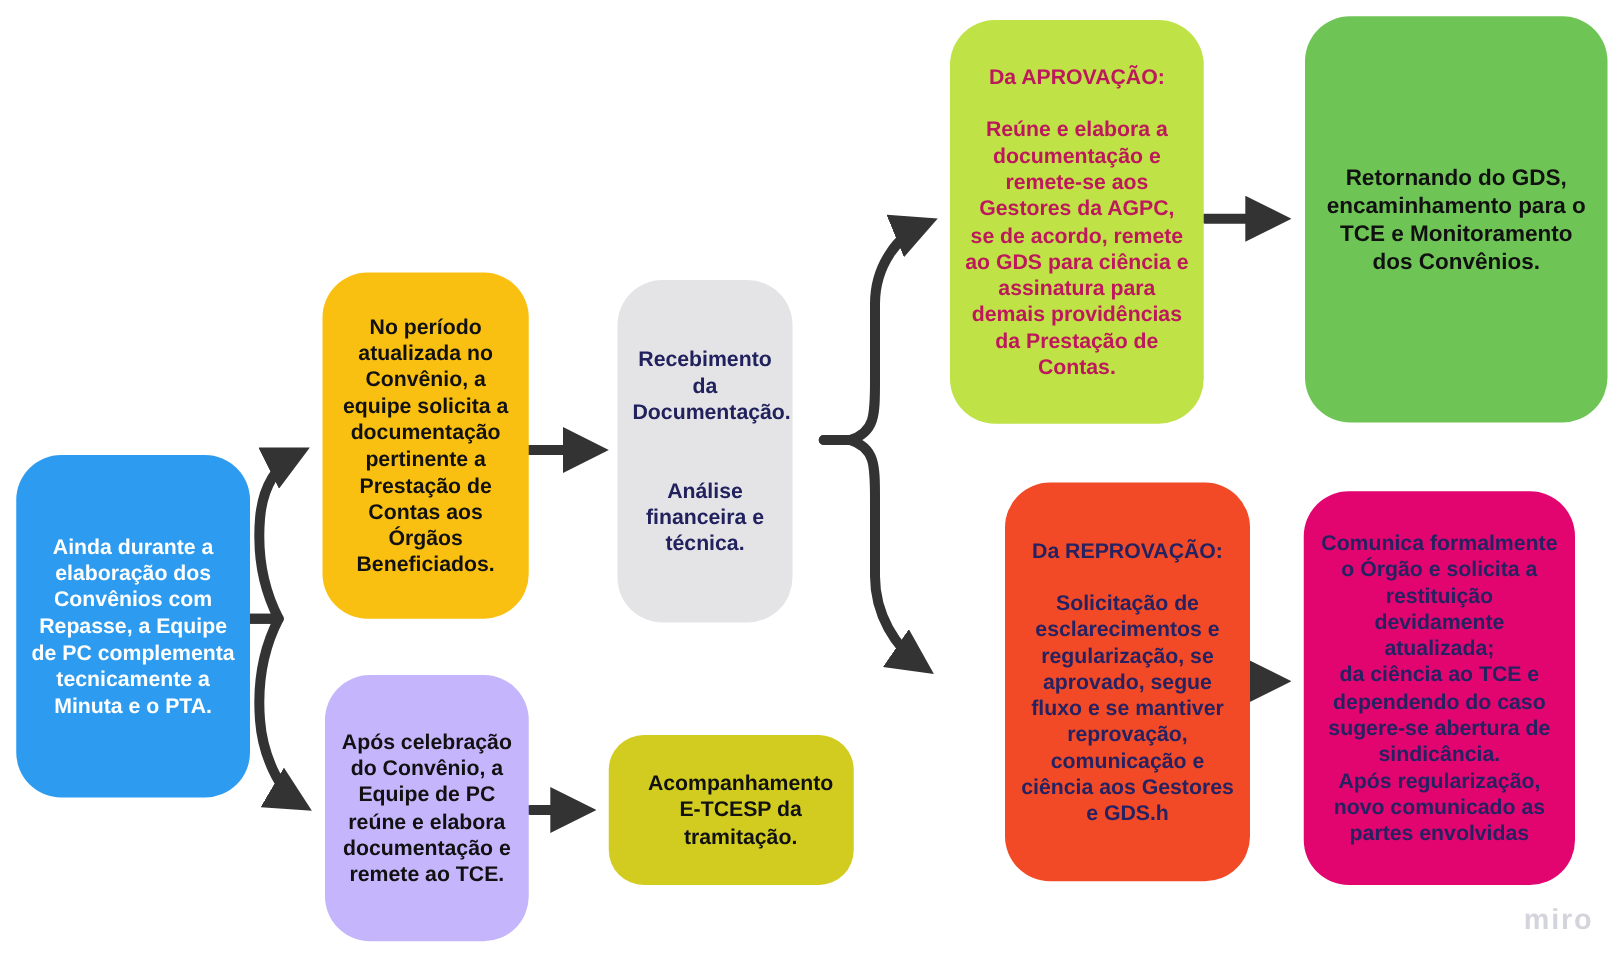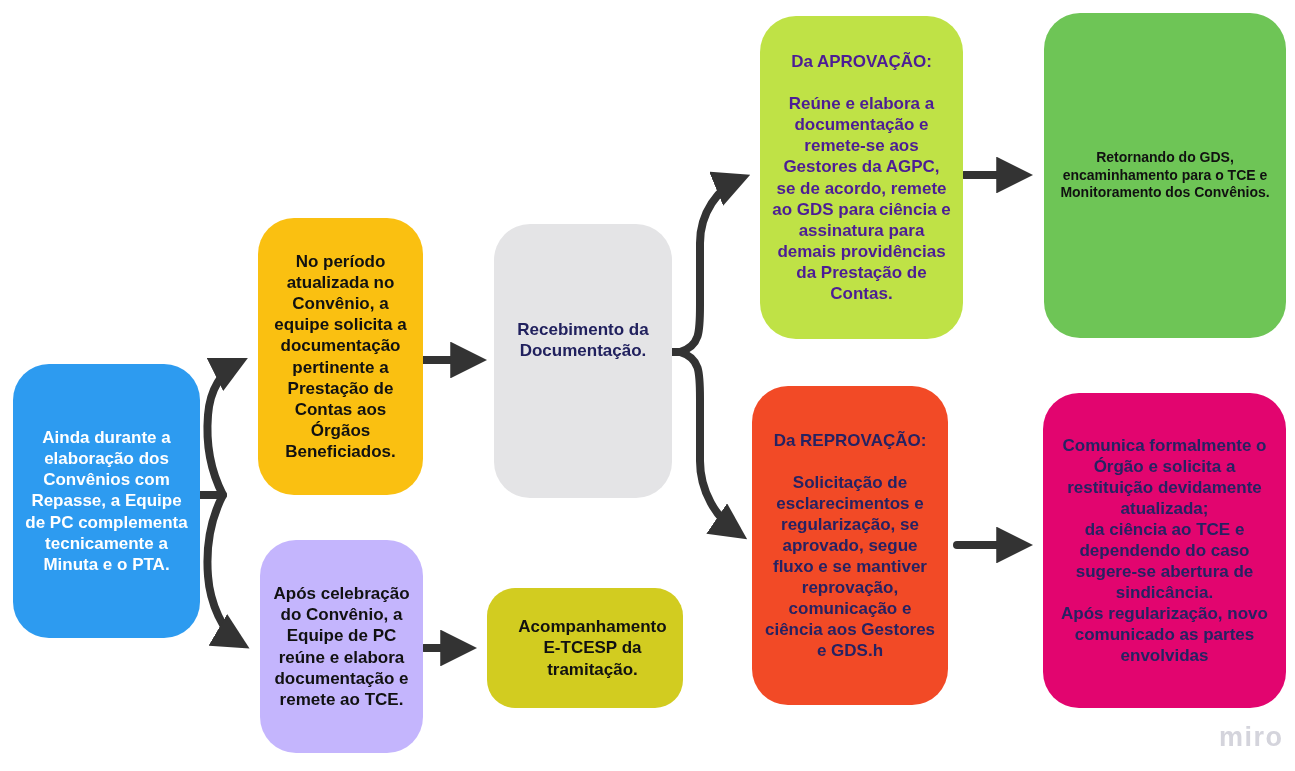--- a/index.html
+++ b/index.html
@@ -30,31 +30,31 @@
     white-space:pre-line;
     font-size:17px;
     line-height:1.24;
     width:100%;
   }
   .spacer{height:42px;flex:0 0 auto;}
   
   .n-start   {left:13px;  top:364px; width:187px; height:274px;}
   .n-request {left:258px; top:218px; width:165px; height:277px;}
   .n-after   {left:260px; top:540px; width:163px; height:213px;}
-  .n-receive {left:494px; top:224px; width:178px; height:274px;}
+  .n-receive {left:494px; top:224px; width:140px; height:274px;}
   .n-etcesp  {left:487px; top:588px; width:196px; height:120px; border-radius:28px;}
   .n-approval{left:760px; top:16px;  width:203px; height:323px;}
   .n-gds     {left:1044px;top:13px;  width:242px; height:325px;}
-  .n-gds .node-text{font-size:14px;}
-  .n-reproval{left:752px; top:386px; width:196px; height:319px;}
-  .n-comm    {left:1043px;top:393px; width:243px; height:315px;}
+  .n-gds .node-text{font-size:18px;}
+  .n-reproval{left:804px; top:386px; width:196px; height:319px;}
+  .n-comm    {left:1043px;top:393px; width:217px; height:315px;}
   .watermark{
     position:absolute;
     left:1219px; top:722px;
-    font-size:27px;
+    font-size:23px;
     font-weight:700;
     letter-spacing:1.5px;
     color:#d4d4dc;
     user-select:none;
   }
 </style>
 </head>
 <body>
 
 <div class="board">
@@ -85,27 +85,28 @@
     <div class="node-text">No período atualizada no Convênio, a equipe solicita a documentação pertinente a Prestação de Contas aos Órgãos Beneficiados.</div>
   </div>
 
   <div class="node n-after" style="background: #c4b5fd; color: rgb(17, 17, 17);">
     <div class="node-text">Após celebração do Convênio, a Equipe de PC reúne e elabora documentação e remete ao TCE.</div>
   </div>
 
   <div class="node n-receive" style="background: rgb(228, 228, 230); color: rgb(33, 33, 94);">
     <div class="node-text">Recebimento da Documentação.</div>
     <div class="spacer"></div>
+    <div class="node-text">Análise financeira e técnica.</div>
   </div>
 
   <div class="node n-etcesp" style="background: rgb(210, 204, 32); color: rgb(17, 17, 17); padding-left: 27px;">
     <div class="node-text">Acompanhamento E-TCESP da tramitação.</div>
   </div>
 
-  <div class="node n-approval" style="background: rgb(191, 226, 70); color: #4c1d95; justify-content: center;">
+  <div class="node n-approval" style="background: rgb(191, 226, 70); color: #be185d; justify-content: center;">
     <div class="node-text">Da APROVAÇÃO:
 
 Reúne e elabora a documentação e remete-se aos Gestores da AGPC, se de acordo, remete ao GDS para ciência e assinatura para demais providências da Prestação de Contas.</div>
   </div>
 
   <div class="node n-gds" style="background: rgb(110, 197, 86); color: rgb(17, 17, 17);">
     <div class="node-text">Retornando do GDS, encaminhamento para o TCE e Monitoramento dos Convênios.</div>
   </div>
 
   <div class="node n-reproval" style="background: rgb(242, 74, 38); color: rgb(38, 34, 98);">

